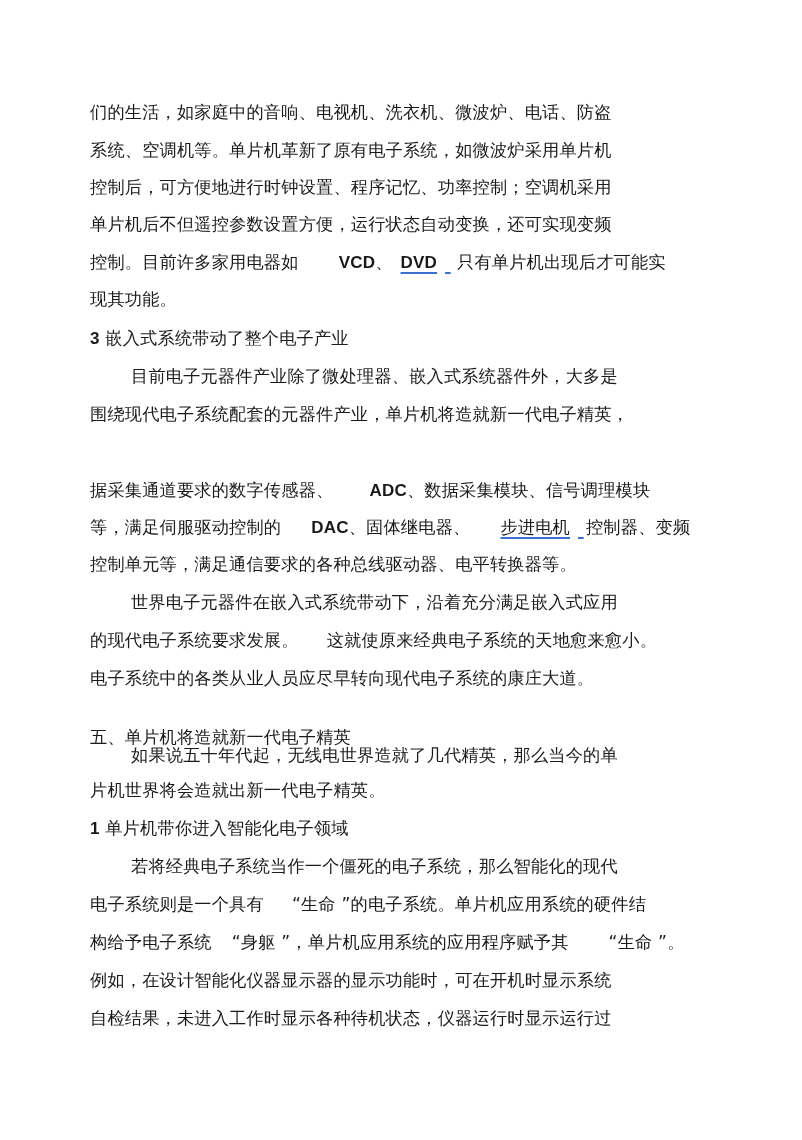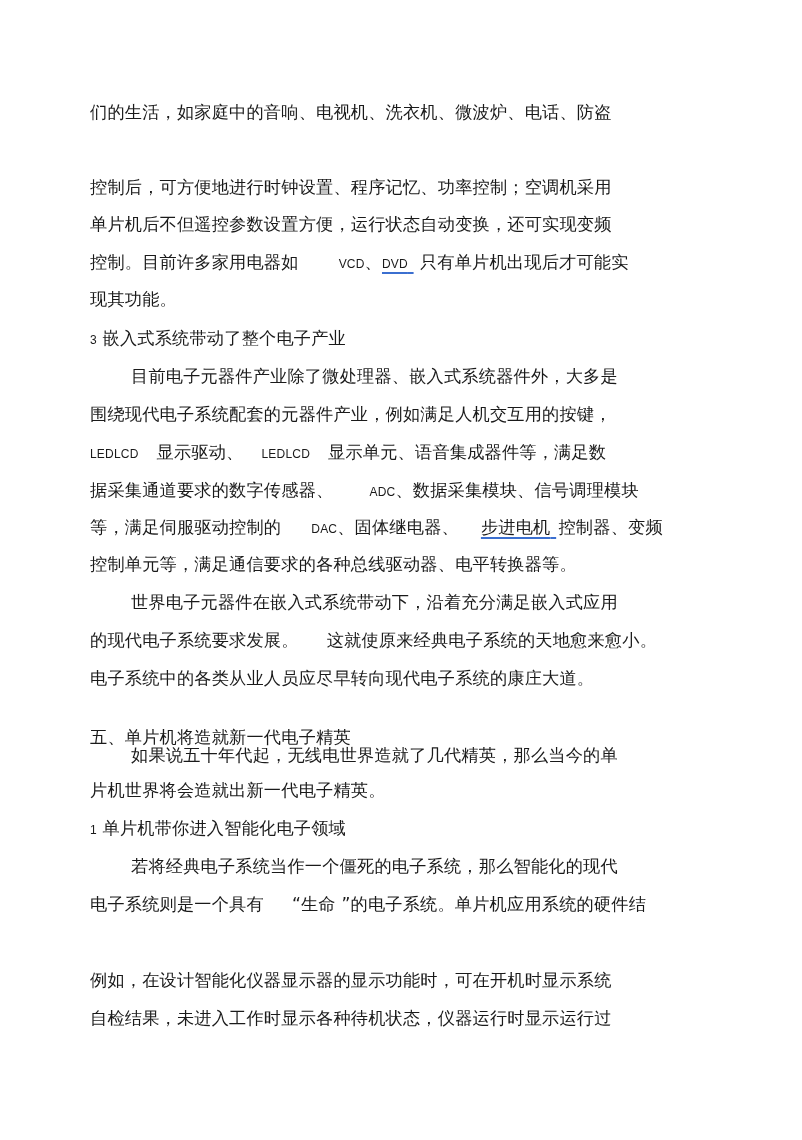--- a/index.html
+++ b/index.html
@@ -7,44 +7,42 @@
       width: 802px; height: 1140px; position: relative; overflow: hidden;
       font-family: "DejaVu Sans", "Liberation Sans", sans-serif;
       color: #1a1a1a;
     }
     .page { position: absolute; left: 0; top: 0; width: 802px; height: 816px; }
     .line {
       position: absolute; left: 90px; height: 26px; line-height: 26px;
       font-size: 17.2px; white-space: nowrap; letter-spacing: 0.2px;
     }
     .indent { left: 131px; }
-    .b { font-family: "Liberation Sans", sans-serif; font-weight: normal; font-size: 12px; }
-    .u { text-decoration: underline; text-decoration-color: #3b6fd0; text-underline-offset: 4px; text-decoration-thickness: 1.5px; }
+    .b { font-family: "Liberation Sans", sans-serif; font-weight: bold; font-size: 17px; }
+    .u { text-decoration: underline; text-decoration-color: #3b6fd0; text-underline-offset: 4px; text-decoration-thickness: 1.5px; margin-left: 8px; }
     .gap { display: inline-block; }
   </style>
 </head>
 <body>
 
 <div class="page">
   <div class="line" style="top:99px">们的生活，如家庭中的音响、电视机、洗衣机、微波炉、电话、防盗</div>
+  <div class="line" style="top:137px">系统、空调机等。单片机革新了原有电子系统，如微波炉采用单片机</div>
   <div class="line" style="top:174px">控制后，可方便地进行时钟设置、程序记忆、功率控制；空调机采用</div>
   <div class="line" style="top:211px">单片机后不但遥控参数设置方便，运行状态自动变换，还可实现变频</div>
   <div class="line" style="top:249px">
     <span>控制。目前许多家用电器如</span><span class="gap" style="width:40px"></span><span class="b">VCD</span><span>、</span><span class="b u">DVD</span><span class="gap u" style="width:12px">&nbsp;</span><span>只有单片机出现后才可能实</span>
   </div>
   <div class="line" style="top:286px">现其功能。</div>
   <div class="line" style="top:325px">
     <span class="b">3</span>
     <span>嵌入式系统带动了整个电子产业</span>
   </div>
   <div class="line indent" style="top:363px">目前电子元器件产业除了微处理器、嵌入式系统器件外，大多是</div>
-  <div class="line" style="top:401px">围绕现代电子系统配套的元器件产业，例如满足人机交互用的按键，</div>
-  <div class="line" style="top:439px">
-    <span class="b">LEDLCD</span><span class="gap" style="width:18px"></span><span>显示驱动、</span><span class="gap" style="width:18px"></span><span class="b">LEDLCD</span><span class="gap" style="width:18px"></span><span>显示单元、语音集成器件等，满足数</span>
-  </div>
+  <div class="line" style="top:401px">围绕现代电子系统配套的元器件产业，单片机将造就新一代电子精英，</div>
   <div class="line" style="top:477px">
     <span>据采集通道要求的数字传感器、</span><span class="gap" style="width:36px"></span><span class="b">ADC</span><span>、数据采集模块、信号调理模块</span>
   </div>
   <div class="line" style="top:514px">
     <span>等，满足伺服驱动控制的</span><span class="gap" style="width:30px"></span><span class="b">DAC</span><span>、固体继电器、</span><span class="gap" style="width:22px"></span><span class="u">步进电机</span><span class="gap u" style="width:8px">&nbsp;</span><span>控制器、变频</span>
   </div>
   <div class="line" style="top:551px">控制单元等，满足通信要求的各种总线驱动器、电平转换器等。</div>
   <div class="line indent" style="top:589px">世界电子元器件在嵌入式系统带动下，沿着充分满足嵌入式应用</div>
   <div class="line" style="top:627px">
     <span>的现代电子系统要求发展。</span><span class="gap" style="width:28px"></span><span>这就使原来经典电子系统的天地愈来愈小。</span>
@@ -54,15 +52,18 @@
   <div class="line indent" style="top:742px">如果说五十年代起，无线电世界造就了几代精英，那么当今的单</div>
   <div class="line" style="top:777px">片机世界将会造就出新一代电子精英。</div>
   <div class="line" style="top:815px">
     <span class="b">1</span>
     <span>单片机带你进入智能化电子领域</span>
   </div>
   <div class="line indent" style="top:853px">若将经典电子系统当作一个僵死的电子系统，那么智能化的现代</div>
   <div class="line" style="top:891px">
     <span>电子系统则是一个具有</span><span class="gap" style="width:28px"></span><span>“生命 ”的电子系统。单片机应用系统的硬件结</span>
   </div>
+  <div class="line" style="top:929px">
+    <span>构给予电子系统</span><span class="gap" style="width:20px"></span><span>“身躯 ”，单片机应用系统的应用程序赋予其</span><span class="gap" style="width:40px"></span><span>“生命 ”。</span>
+  </div>
   <div class="line" style="top:1005px">自检结果，未进入工作时显示各种待机状态，仪器运行时显示运行过</div>
   <div class="line" style="top:967px">例如，在设计智能化仪器显示器的显示功能时，可在开机时显示系统</div>
 </div>
 
 </body></html>

